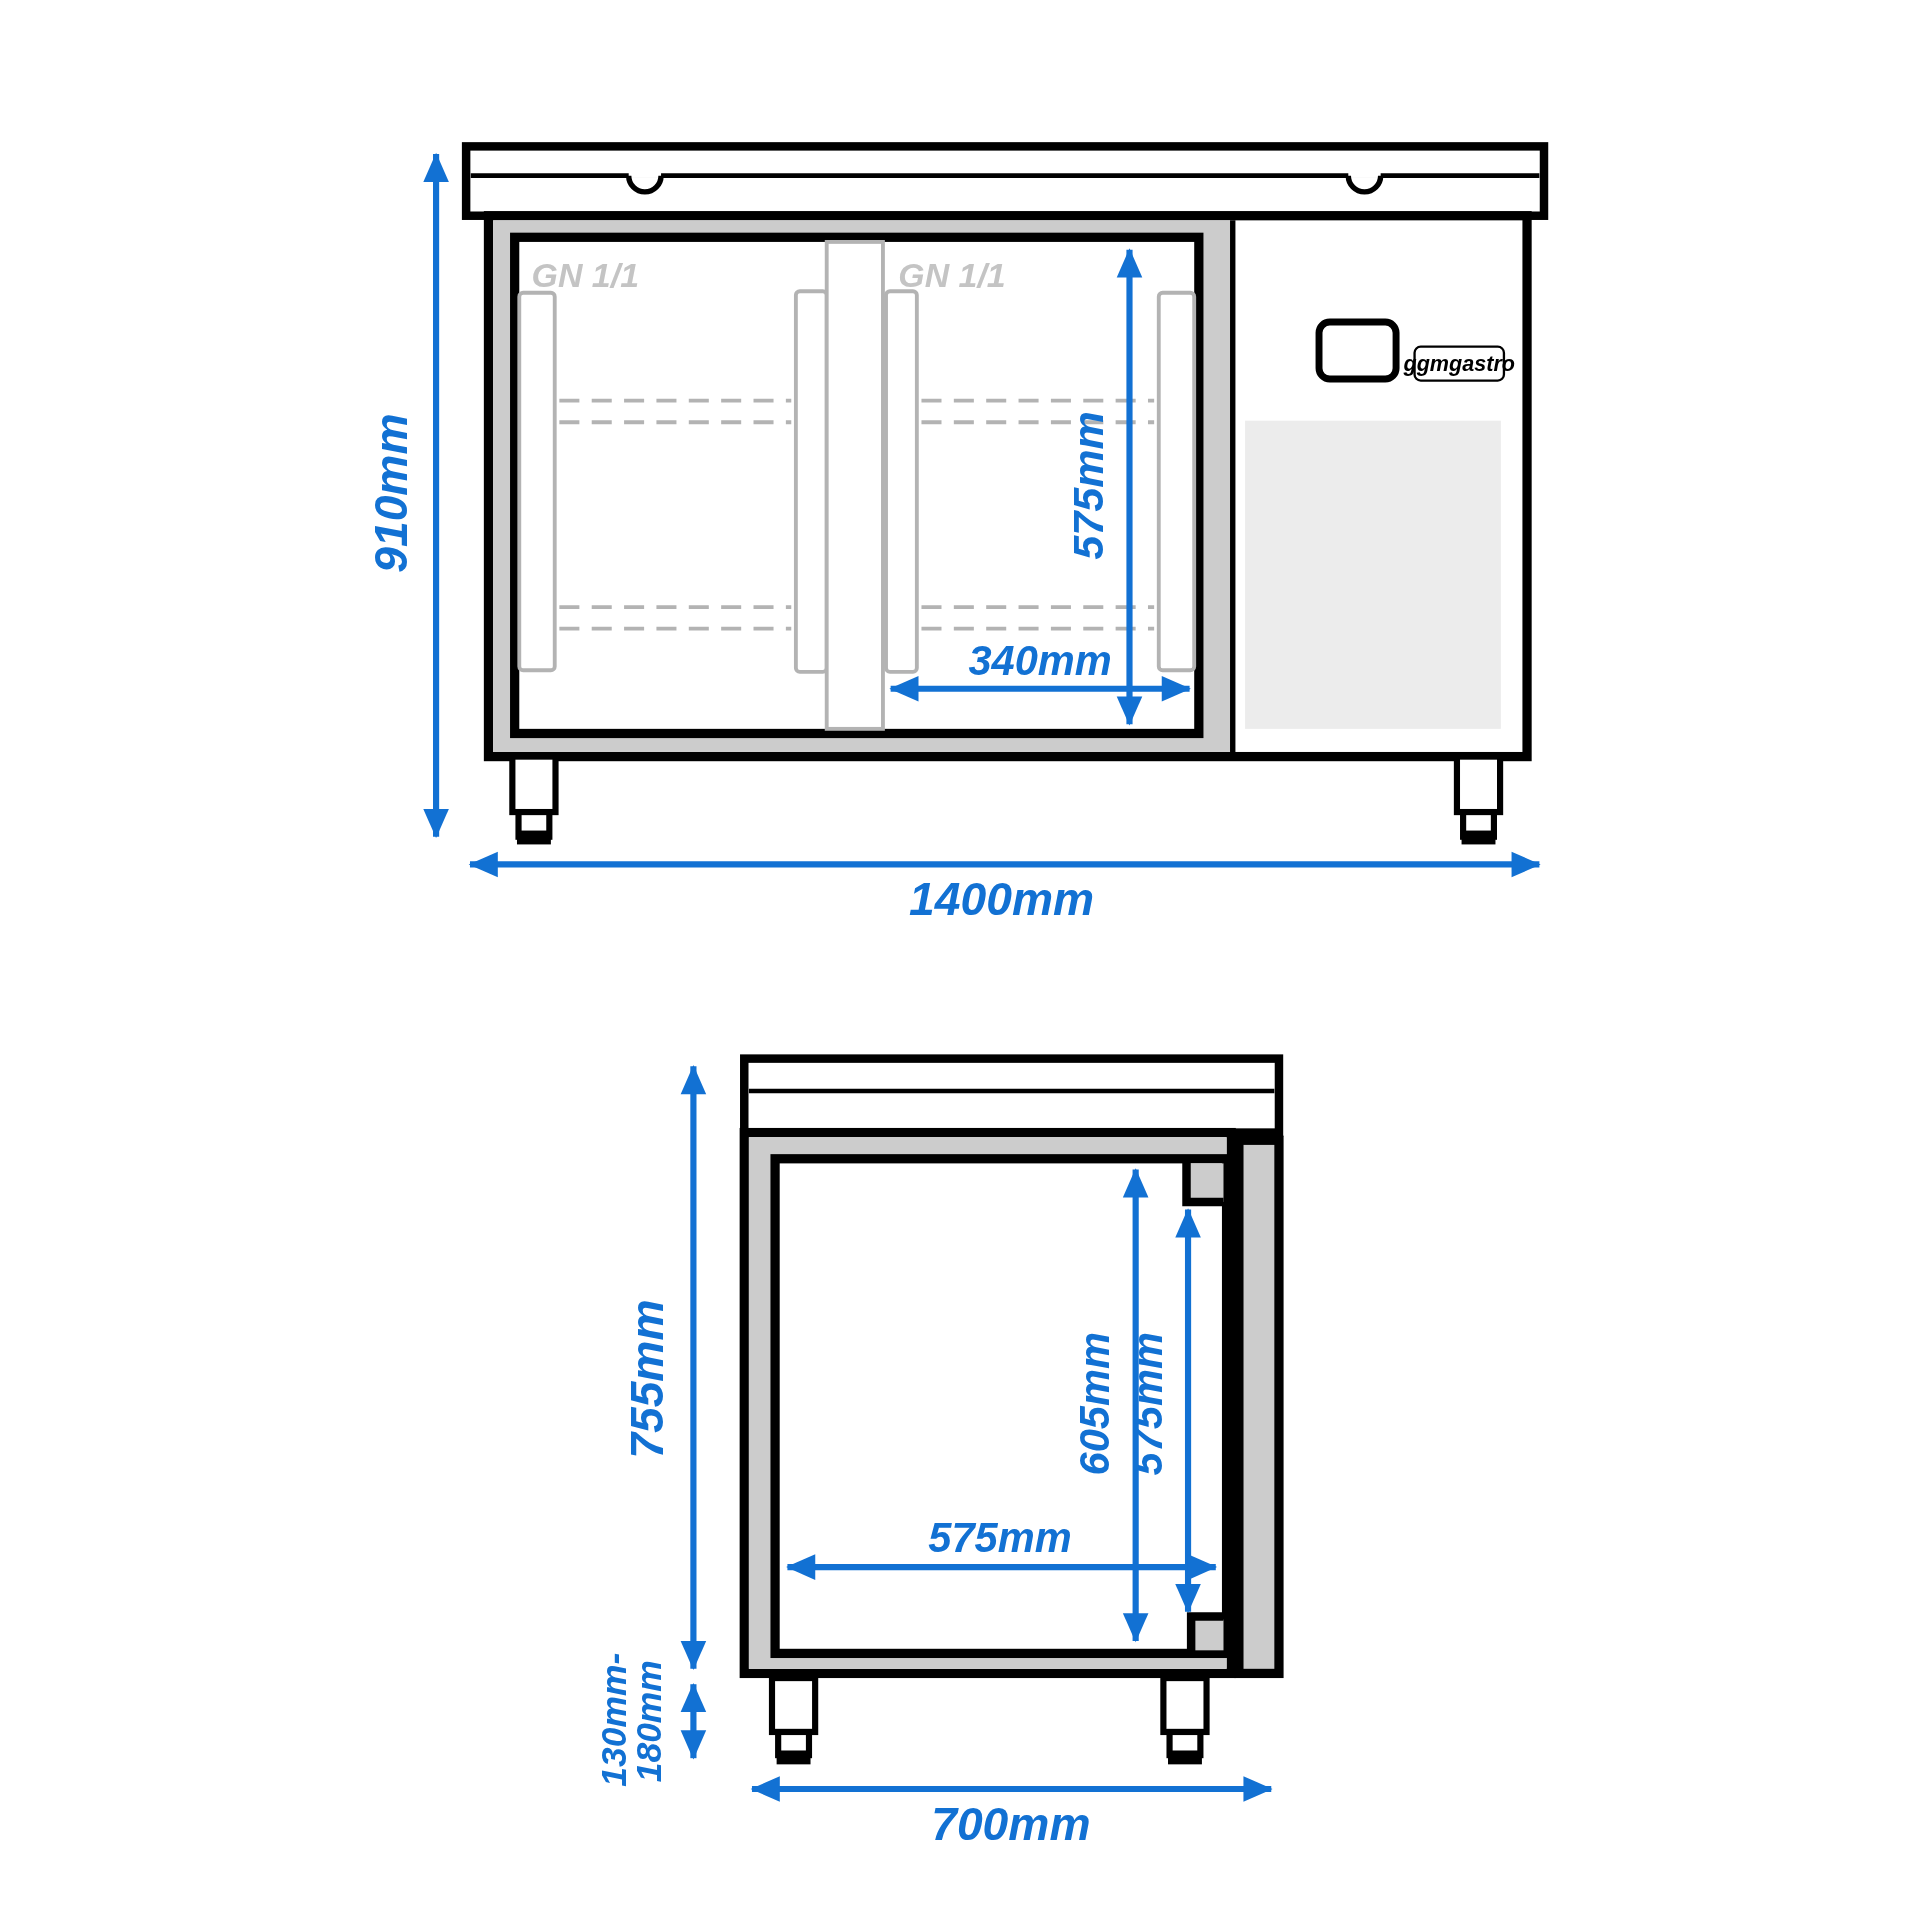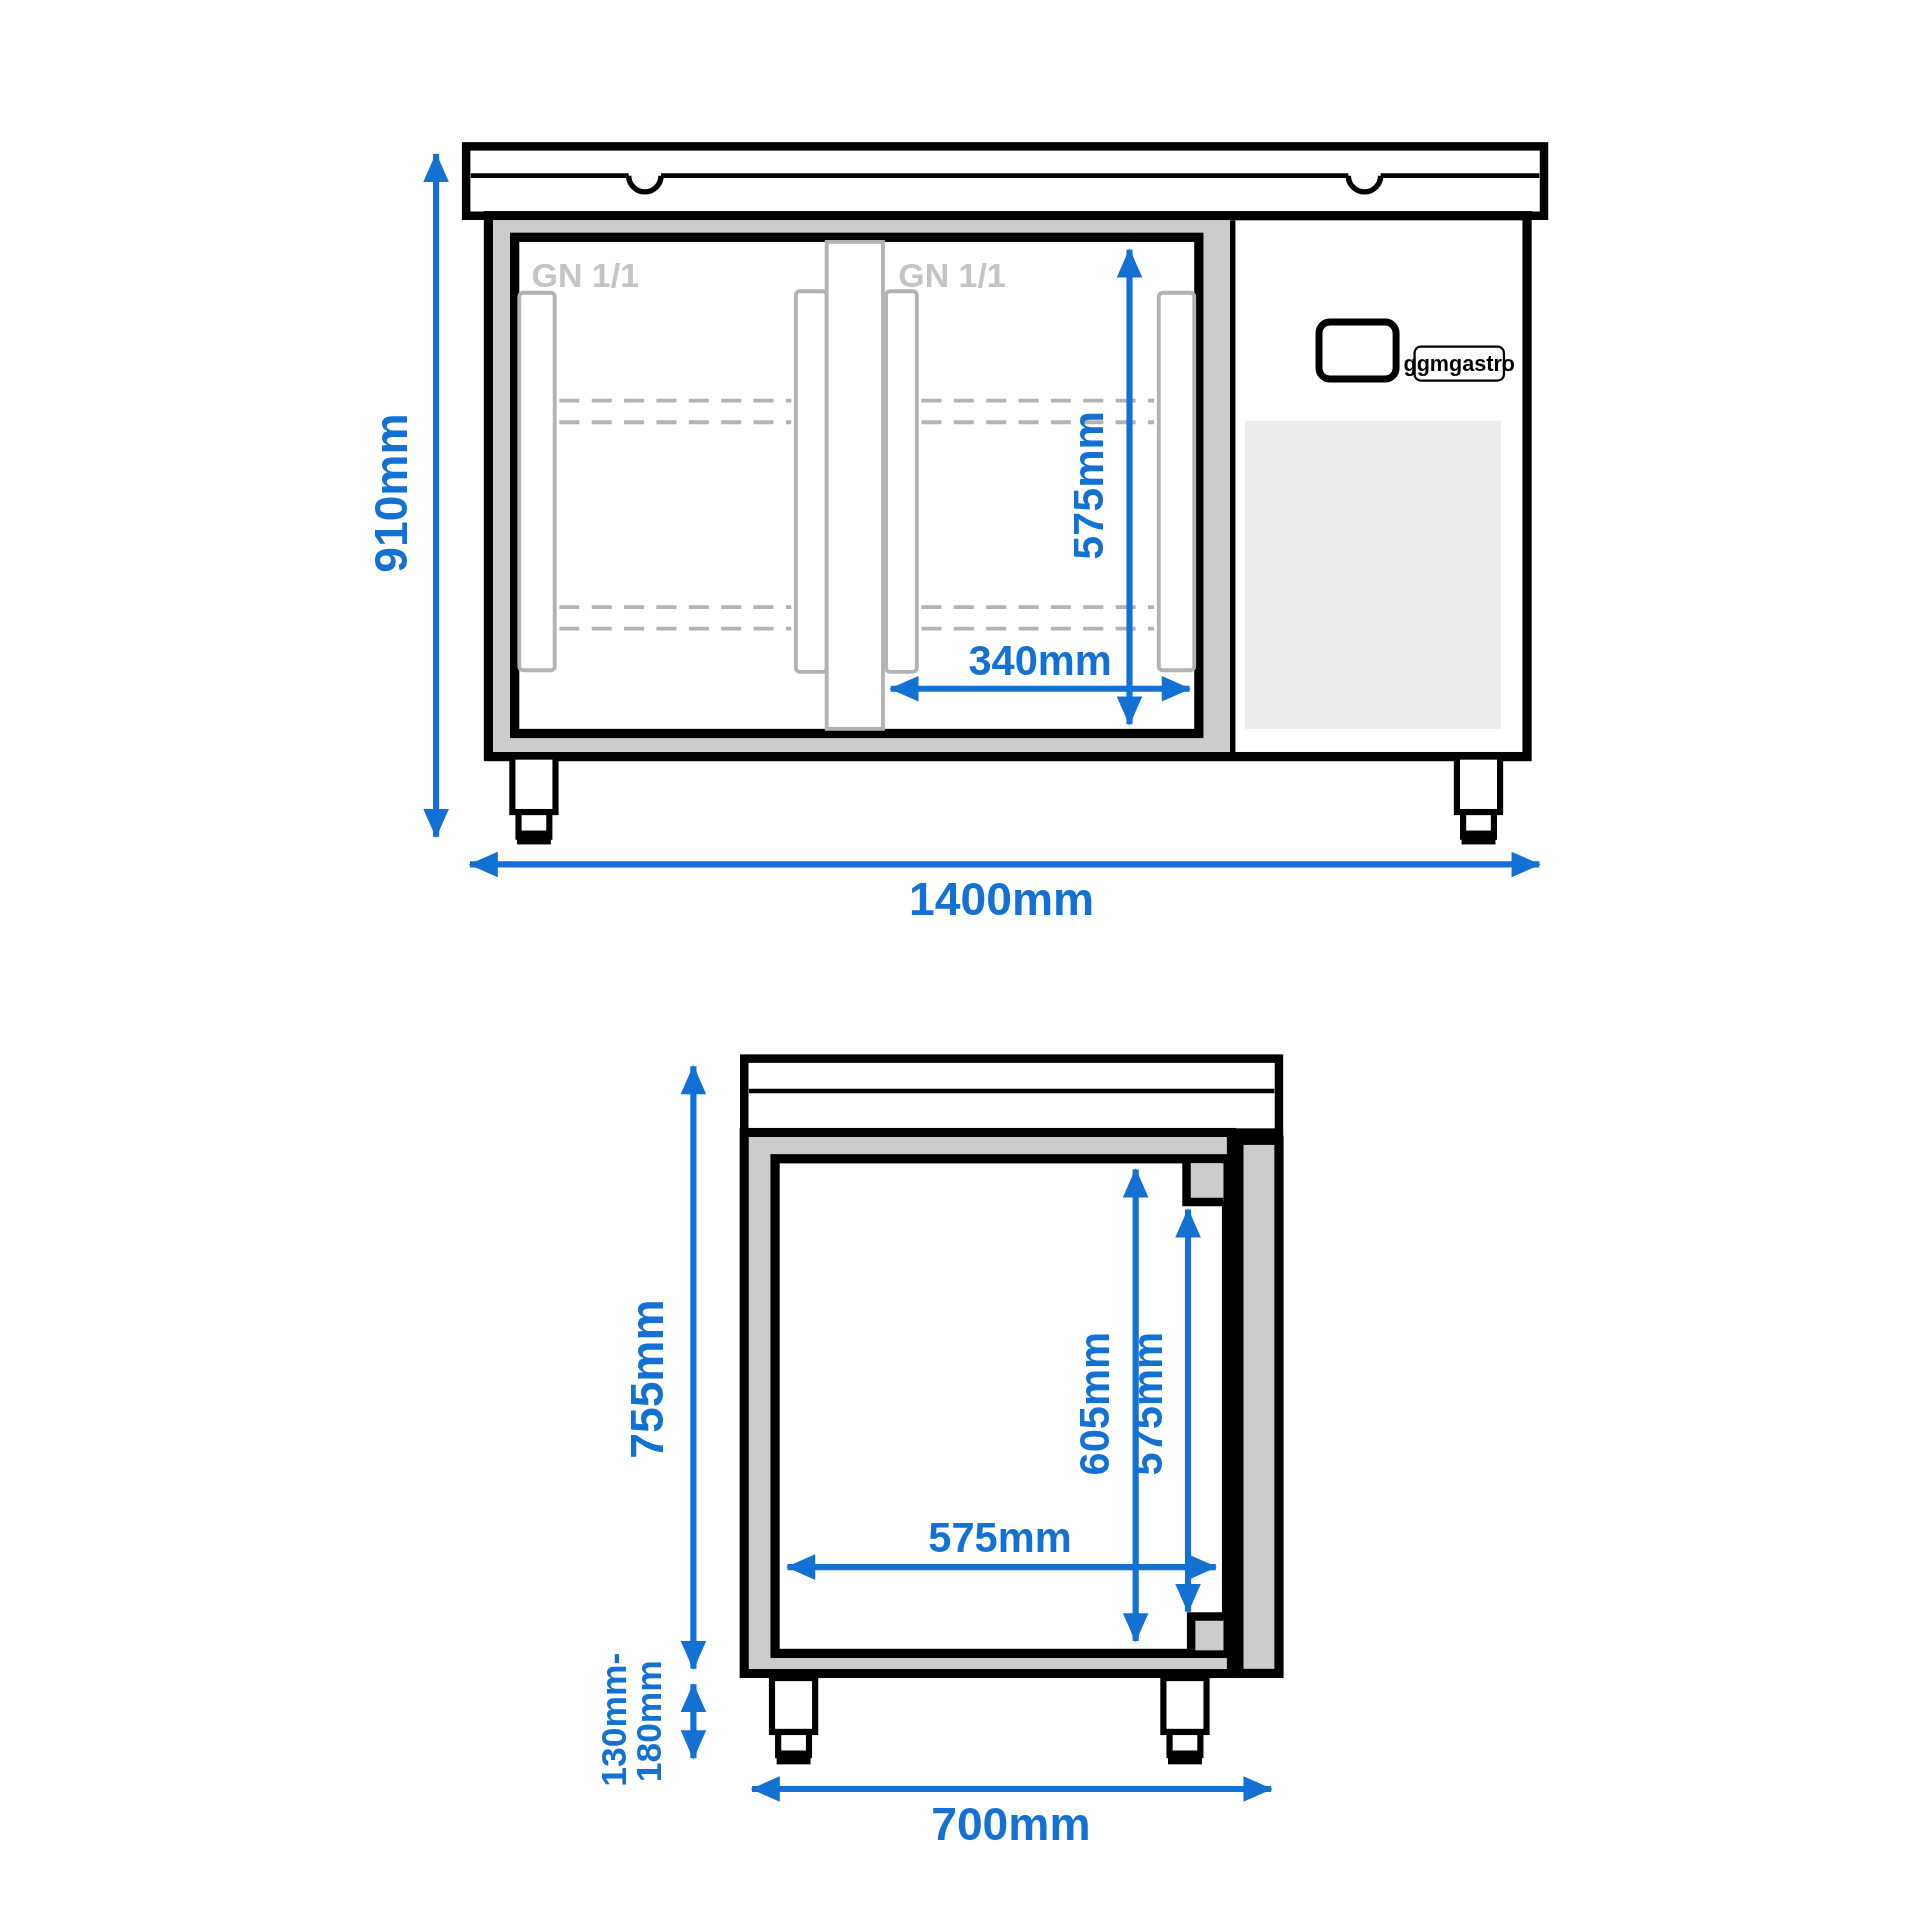--- a/index.html
+++ b/index.html
@@ -1,16 +1,16 @@
 <!DOCTYPE html>
 <html style="--dimension_blue: #1271d3; --outline_black: #000000; --frame_gray: #cccccc; --bar_gray: #b3b3b3; --label_gray: #c4c4c4; --vent_gray: #ececec; --background: #ffffff;font-size:12.3px"><head>
 <meta charset="utf-8">
 <style>
   html, body { margin: 0; padding: 0; background: #ffffff; }
-  .stage { width: 100%; max-width: 1930px; margin: 0 auto; }
+  .stage { width: 100%; max-width: 1930px; margin: 0 auto; font-style: italic; }
   svg { display: block; width: 100%; height: auto; background: #ffffff;
         font-family: "Liberation Sans", sans-serif; }
   
   .blk      { stroke: var(--outline_black); fill: #ffffff; }
   .blk-thin { stroke: var(--outline_black); fill: none; }
   .blk-fill { fill: var(--outline_black); stroke: none; }
   .grayfill { fill: var(--frame_gray); stroke: none; }
   .grayblk  { stroke: var(--outline_black); fill: var(--frame_gray); }
   .ventfill { fill: var(--vent_gray); stroke: none; }
   

